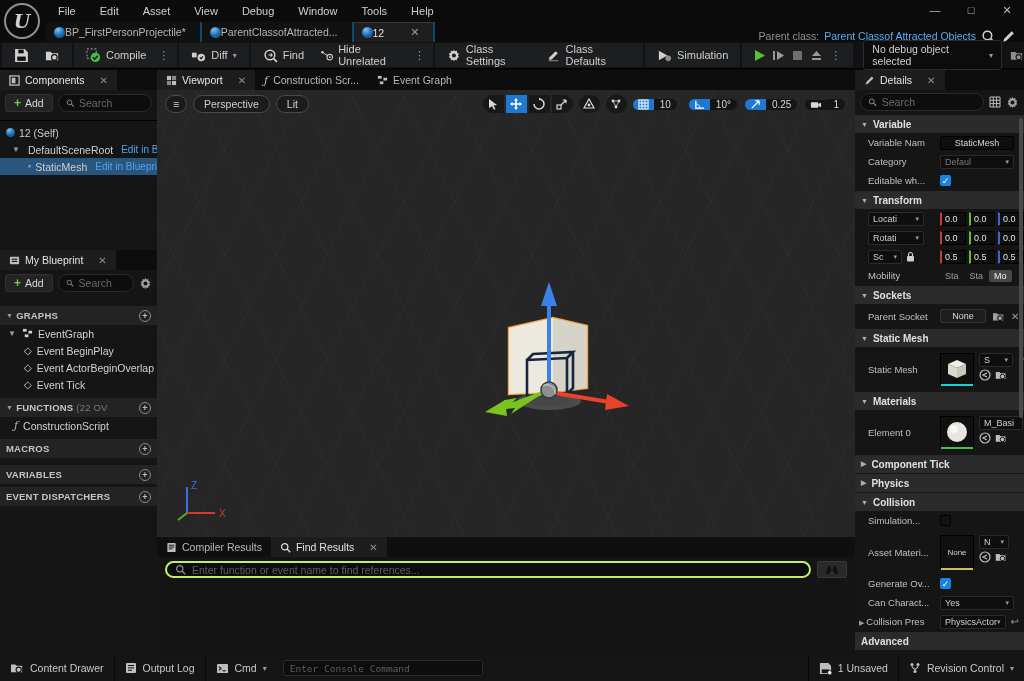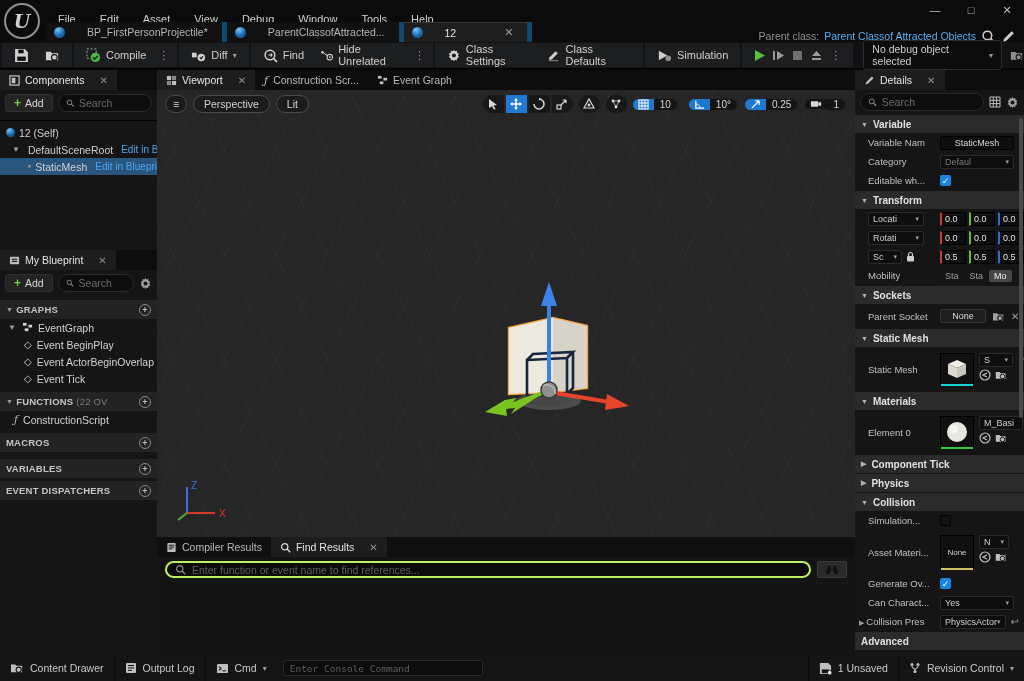--- a/index.html
+++ b/index.html
@@ -4,27 +4,27 @@
 <style>
   * { box-sizing: border-box; margin: 0; padding: 0; }
   html,body { background:#000; }
   body { font-family:"Liberation Sans", sans-serif; color:#c9c9c9; }
   #app { position:relative; width:1024px; height:681px; background:#050505; overflow:hidden; }
   .abs { position:absolute; }
 
   
   #titlebar { left:0; top:0; width:1024px; height:42px; background:#0b0b0b; }
   #logo { left:4px; top:3px; width:36px; height:36px; border:2px solid #8f8f8f; border-radius:50%; display:flex; align-items:center; justify-content:center; color:#cfcfcf; font-family:"DejaVu Serif", serif; font-style:italic; font-weight:bold; font-size:19px; }
-  #menubar { left:46px; top:8px; height:22px; display:flex; align-items:center;justify-content:space-between; }
+  #menubar { left:46px; top:0; height:22px; display:flex; align-items:center;justify-content:space-between; }
   .menu-item { padding:0 12px; font-size:11px; color:#cfcfcf; height:100%; display:flex; align-items:center; cursor:default; }
   #wincontrols { right:6px; top:2px; display:flex; gap:14px; align-items:center; color:#bdbdbd; font-size:11px; }
   .winbtn { width:22px; height:16px; display:flex; align-items:center; justify-content:center; }
 
   #doctabs { left:46px; top:22px; height:20px; display:flex; }
-  .doctab { display:flex; align-items:center; gap:22px; padding:0 14px 0 8px; font-size:10.5px; color:#b5b5b5; background:#111111; border-right:5px solid #0c4a6e; }
+  .doctab { display:flex; align-items:center; gap:0; padding:0 14px 0 8px; font-size:10.5px; color:#b5b5b5; background:#111111; border-right:2px solid #0c4a6e; }
   .doctab.active { background:#1e1e1e; color:#e3e3e3; border-top:1px solid #3a3a3a; }
   .bp-icon { width:11px; height:11px; border-radius:50%; background:radial-gradient(circle at 35% 30%, #7ec3f2, #1d6fb8 60%, #0d456f); border-bottom:2px solid #1d5f96; }
   .tab-close { margin-left:26px; color:#9a9a9a; font-size:11px; }
   #parentclass { right:8px; top:26px; height:20px; display:flex; align-items:center; gap:5px; font-size:10.5px; }
   #parentclass .lbl { color:#8f8f8f; }
   #parentclass .lnk { color:#58aef3; }
 
   
   #toolbar { left:0; top:42px; width:1024px; height:26px; background:#111214; display:flex; align-items:stretch; }
   .tgroup { display:flex; align-items:center; background:#1d1e20; margin:1px 0 1px 2px; padding:0 6px; gap:4px; }
@@ -48,38 +48,38 @@
 
   
   #components { left:0; top:70px; width:157px; height:180px; }
   .comp-row { display:flex; align-items:center; gap:4px; height:17px; font-size:10.5px; color:#cfcfcf; padding-left:6px; white-space:nowrap; overflow:hidden; }
   .comp-row .editlink { color:#4ba6ef; margin-left:4px; font-size:10px; }
   .comp-row.sel { background:#2a557c; }
   .twisty { color:#9a9a9a; font-size:8px; width:9px; }
 
   
   #myblueprint { left:0; top:250px; width:157px; height:405px; }
-  .sec-hdr { height:19px; background:#232323; display:flex; align-items:center; font-size:9.5px; font-weight:bold; color:#c4c4c4; padding:0 6px; margin-top:4px; letter-spacing:.2px; }
+  .sec-hdr { height:19px; background:#232323; display:flex; align-items:center; font-size:9.5px; font-weight:bold; color:#c4c4c4; padding:0 6px; margin-top:10px; letter-spacing:.2px; }
   .sec-hdr .cnt { color:#7a7a7a; font-weight:normal; margin-left:3px; overflow:hidden; white-space:nowrap; }
   .sec-hdr .plusc { margin-left:auto; width:12px; height:12px; border:1px solid #8a8a8a; border-radius:50%; color:#bdbdbd; font-size:9px; line-height:10px; text-align:center; }
   .tree-item { display:flex; align-items:center; gap:5px; height:17px; font-size:10.5px; color:#d2d2d2; padding-left:8px; }
   .tree-item.indent { padding-left:24px; }
   .diamond { color:#cfcfcf; font-size:10px; }
 
   
   #centerpanel { left:157px; top:70px; width:698px; height:467px; }
   #viewport { position:absolute; left:0; top:20px; width:698px; height:447px; background:#262626;
     background-image:
       repeating-linear-gradient(64deg, rgba(255,255,255,0.025) 0 1px, transparent 1px 46px),
       repeating-linear-gradient(-64deg, rgba(255,255,255,0.025) 0 1px, transparent 1px 46px);
   }
   .pill { display:inline-flex; align-items:center; justify-content:center; height:18px; padding:0 10px; border:1px solid #4a4a4a; border-radius:10px; background:rgba(18,18,18,.55); color:#cfcfcf; font-size:10.5px; }
   .vtool { display:flex; align-items:center; justify-content:center; width:21px; height:18px; background:rgba(18,18,18,.7); color:#c9c9c9; }
   .vtool.active { background:#1f78d1; color:#fff; }
-  .snap { display:flex; align-items:center; border-radius:9px; overflow:hidden; font-size:10px; }
+  .snap { display:flex; align-items:flex-end; border-radius:9px; overflow:hidden; font-size:10px; }
   .snap .ic { background:#1f78d1; color:#fff; display:flex; align-items:center; padding:0 5px; }
   .snap .val { background:rgba(15,15,15,.75); color:#d8d8d8; display:flex; align-items:center; padding:0 6px; }
   .snap.plain .ic { background:rgba(15,15,15,.75); color:#cfcfcf; }
 
   
   #results { left:157px; top:537px; width:698px; height:118px; background:#141414; }
   #findbar { display:flex; align-items:center; gap:6px; padding:4px 8px; }
   #findinput { flex:1; display:flex; align-items:center; gap:6px; background:#0c0c0c; border:2px solid #bef264; border-radius:10px; height:17px; padding:0 8px; }
   #findinput input { flex:1; background:transparent; border:0; outline:none; color:#cfcfcf; font-size:10.5px; font-family:"Liberation Sans",sans-serif; }
   #findinput input::placeholder { color:#5e5e5e; }

